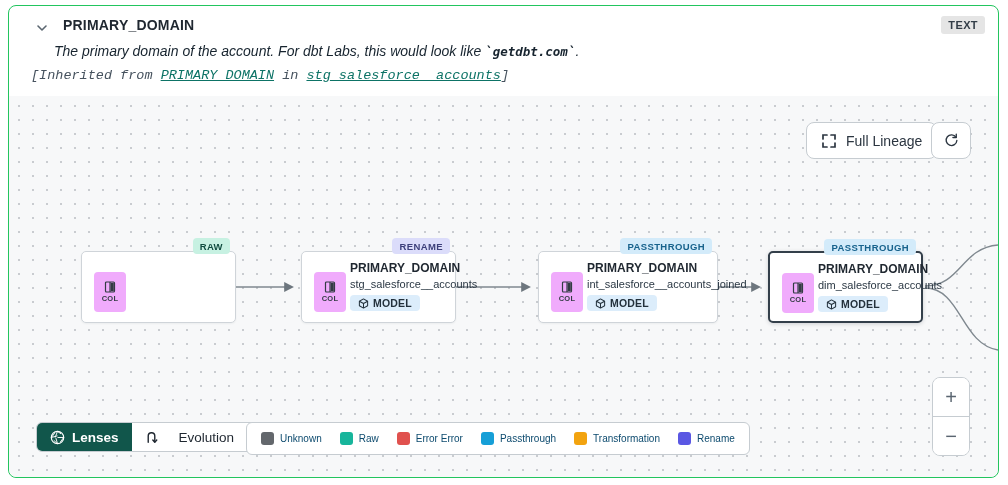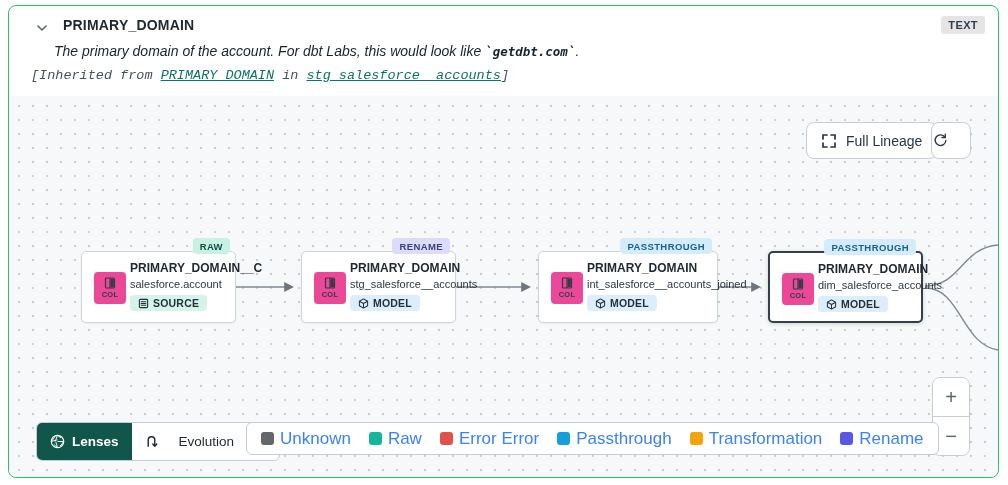--- a/index.html
+++ b/index.html
@@ -25,51 +25,51 @@
             background-image:radial-gradient(circle, #c9ccd0 1px, transparent 1.2px);
             background-size:14px 14px; background-position:3px 3px; }
   .edges { position:absolute; left:0; top:0; }
 
   
   .node { position:absolute; top:155px; height:72px; background:#fff; border:1px solid #cfd4d9;
           border-radius:5px; box-shadow:0 1px 2px rgba(20,30,40,.05); }
   .node.selected { border:2px solid #333f4a; box-shadow:0 1px 4px rgba(20,30,40,.18); }
   .lens-badge { position:absolute; top:-14px; right:5px; padding:3px 7px 2px; border-radius:4px;
                 font-size:9.5px; font-weight:700; letter-spacing:.4px; white-space:nowrap; }
-  .col-chip { position:absolute; left:12px; top:20px; width:32px; height:32px; background:#ec4899;
+  .col-chip { position:absolute; left:12px; top:20px; width:32px; height:40px; background:#f0abfc;
               border-radius:4px; display:flex; flex-direction:column; align-items:center; justify-content:center; gap:1px; }
   .col-chip .col-label { font-size:7.5px; font-weight:700; color:#333c44; letter-spacing:.3px; }
   .node-content { position:absolute; left:48px; top:9px; display:flex; flex-direction:column; align-items:flex-start; }
   .node-title { font-size:12px; font-weight:700; color:#1f2730; white-space:nowrap; }
   .node-subtitle { font-size:11px; color:#2b3844; margin-top:3px; white-space:nowrap; }
   .resource-badge { display:inline-flex; align-items:center; gap:4px; margin-top:5px;
                     padding:2px 8px; border-radius:4px; font-size:10.5px; font-weight:700; color:#23313c; letter-spacing:.2px; }
 
   
   .btn { background:#fff; border:1px solid #c6ccd1; border-radius:8px; display:flex; align-items:center;
-         cursor:pointer; color:#2b3540; }
+         justify-content:center; cursor:pointer; color:#2b3540; }
   .full-lineage { position:absolute; left:797px; top:26px; height:37px; padding:0 14px; gap:9px; font-size:14px; font-weight:500; }
   .refresh { position:absolute; left:922px; top:26px; width:40px; height:37px; }
   .zoomctl { position:absolute; left:923px; top:281px; width:38px; border:1px solid #c6ccd1; border-radius:8px;
              background:#fff; overflow:hidden; }
   .zoomctl .zbtn { width:100%; height:38px; display:flex; align-items:center; justify-content:center;
                    font-size:20px; color:#5a6570; cursor:pointer; background:#fff; border:none; }
   .zoomctl .divider { height:1px; background:#c6ccd1; }
 
   
-  .lenses-bar { position:absolute; left:27px; top:326px; height:39px; display:flex; border-radius:6px;
+  .lenses-bar { position:absolute; left:27px; top:326px; height:30px; display:flex; border-radius:6px;
                 overflow:hidden; border:1px solid #c6ccd1; background:#fff; }
   .lenses-btn { display:flex; align-items:center; gap:7px; background:#11564b; color:#fff;
                 padding:0 13px; font-size:13.5px; font-weight:600; cursor:pointer; }
   .lens-select { display:flex; align-items:center; gap:20px; padding:0 12px; font-size:13.5px; color:#1f2730; cursor:pointer; }
 
   
   .legend { position:absolute; left:237px; top:326px; height:33px; display:flex; align-items:center; gap:18px;
             background:#fff; border:1px solid #c6ccd1; border-radius:6px; padding:0 14px; }
-  .legend-item { display:flex; align-items:center; gap:6px; font-size:17px; color:#3b82f6; }
+  .legend-item { display:flex; align-items:center; gap:6px; font-size:10px; color:#0c4a6e; }
   .legend-swatch { width:13px; height:13px; border-radius:3px; }
 
   svg { display:block; }
 </style>
 </head>
 <body>
 
 <div class="stage">
   <div class="card">
 
@@ -103,33 +103,20 @@
       <div class="node" style="left:72px; width:155px;">
         <span class="lens-badge" style="background-color: rgb(199, 241, 226); color: rgb(17, 77, 64);">RAW</span>
         <div class="col-chip">
           <svg width="12" height="12" viewBox="0 0 12 12">
               <rect x="1.5" y="1" width="9" height="10" rx="1" fill="none" stroke="#333c44" stroke-width="1.2"></rect>
               <line x1="6" y1="1" x2="6" y2="11" stroke="#333c44" stroke-width="1.2"></line>
               <rect x="6.6" y="1.8" width="3.2" height="8.4" fill="#333c44"></rect>
             </svg>
           <span class="col-label">COL</span>
         </div>
-        <div class="node-content">
-          <span class="node-title">PRIMARY_DOMAIN__C</span>
-          <span class="node-subtitle">salesforce.account</span>
-          <span class="resource-badge" style="background-color: rgb(213, 243, 232);">
-            <svg width="11" height="11" viewBox="0 0 12 12">
-                <rect x="1.5" y="1.5" width="9" height="9" rx="1" fill="none" stroke="#23313c" stroke-width="1.2"></rect>
-                <line x1="3" y1="4" x2="9" y2="4" stroke="#23313c" stroke-width="1.1"></line>
-                <line x1="3" y1="6" x2="9" y2="6" stroke="#23313c" stroke-width="1.1"></line>
-                <line x1="3" y1="8" x2="9" y2="8" stroke="#23313c" stroke-width="1.1"></line>
-              </svg>
-            <span>SOURCE</span>
-          </span>
-        </div>
       </div>
 
       <div class="node" style="left:292px; width:155px;">
         <span class="lens-badge" style="background-color: rgb(219, 220, 250); color: rgb(60, 62, 122);">RENAME</span>
         <div class="col-chip">
           <svg width="12" height="12" viewBox="0 0 12 12">
               <rect x="1.5" y="1" width="9" height="10" rx="1" fill="none" stroke="#333c44" stroke-width="1.2"></rect>
               <line x1="6" y1="1" x2="6" y2="11" stroke="#333c44" stroke-width="1.2"></line>
               <rect x="6.6" y="1.8" width="3.2" height="8.4" fill="#333c44"></rect>
             </svg>

